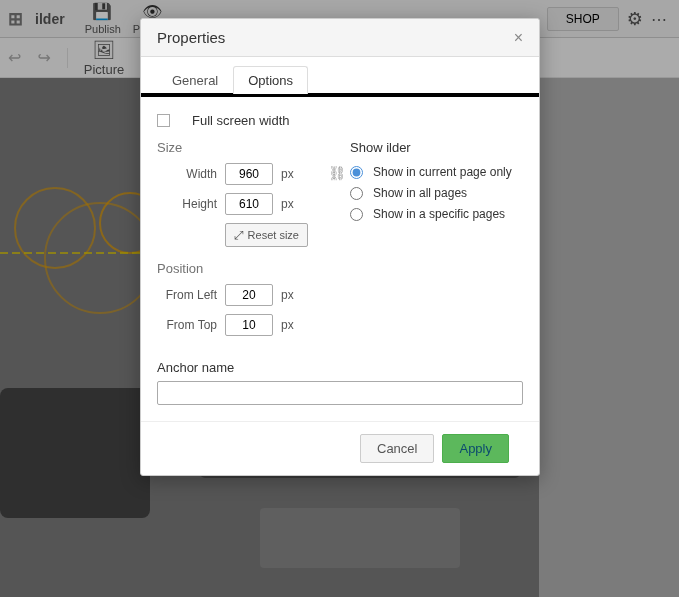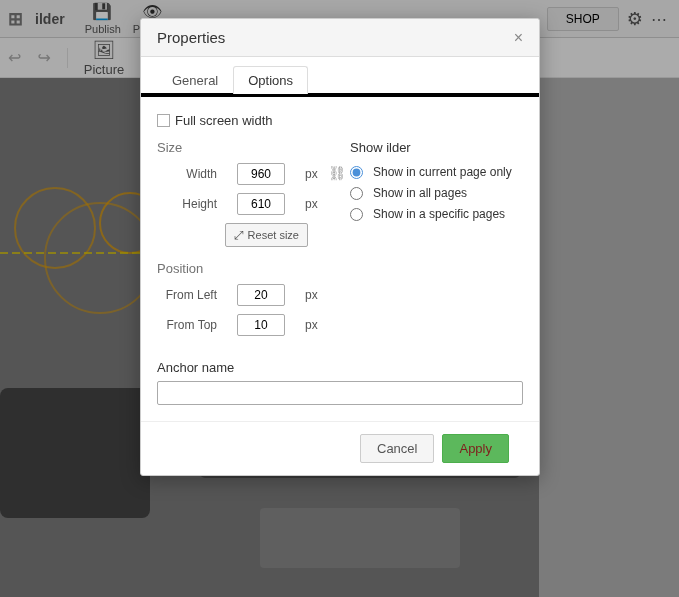--- a/index.html
+++ b/index.html
@@ -92,39 +92,39 @@
     
     .dialog-body {
       padding: 16px;
     }
 
     
     .full-screen-row {
       display: flex; align-items: center; gap: 6px; margin-bottom: 12px;
     }
     .checkbox-label {
-      display: flex; align-items: center; gap: 5px; cursor: pointer;
+      display: flex; align-items: center; gap: 22px; cursor: pointer;
     }
     .checkbox-box {
       width: 13px; height: 13px; border: 1px solid #aaa; background: #fff; display: inline-block;
     }
 
     
     .two-col {
       display: flex; gap: 20px;
     }
     .left-col { flex: 1; }
     .right-col { flex: 1; }
 
     
     .section-label {
       font-size: 13px; color: #737373; margin-bottom: 8px;
     }
     .field-row {
-      display: flex; align-items: center; gap: 20px; margin-bottom: 8px;
+      display: flex; align-items: center; gap: 8px; margin-bottom: 8px;
     }
     .field-label {
       width: 60px; text-align: right; color: #555; font-size: 12px;
     }
     .field-input {
       width: 48px; padding: 3px 5px; border: 1px solid #aaa; border-radius: 2px; font-size: 12px; text-align: center;
     }
     .px-label { font-size: 12px; color: #555; }
 
     
@@ -161,21 +161,21 @@
       padding: 12px 30px;
       display: flex; justify-content: flex-end; gap: 8px;
       border-top: 1px solid #eee;
     }
     .btn-cancel {
       padding: 6px 16px; border: 1px solid #ccc; background: #f5f5f5;
       border-radius: 2px; cursor: pointer; font-size: 13px; color: #555;
     }
     .btn-apply {
       padding: 6px 16px; border: 1px solid #4cae4c; background: #5cb85c;
-      border-radius: 2px; cursor: pointer; font-size: 13px; color: #7f1d1d;
+      border-radius: 2px; cursor: pointer; font-size: 13px; color: #0c4a6e;
     }
     .topbar-text { font-size: 11px; color: #555; text-align: center; line-height: 1.1; }
     .topbar-item { display: flex; flex-direction: column; align-items: center; gap: 2px; cursor: pointer; }
 
     .toolbar-item { display: flex; flex-direction: column; align-items: center; gap: 1px; cursor: pointer; }
     .toolbar-icon { font-size: 18px; color: #555; }
     .toolbar-text { font-size: 13px; color: #555; }
 
     
     .top-right { position: absolute; right: 0; top: 0; height: 38px; display: flex; align-items: center; gap: 8px; padding-right: 12px; }

